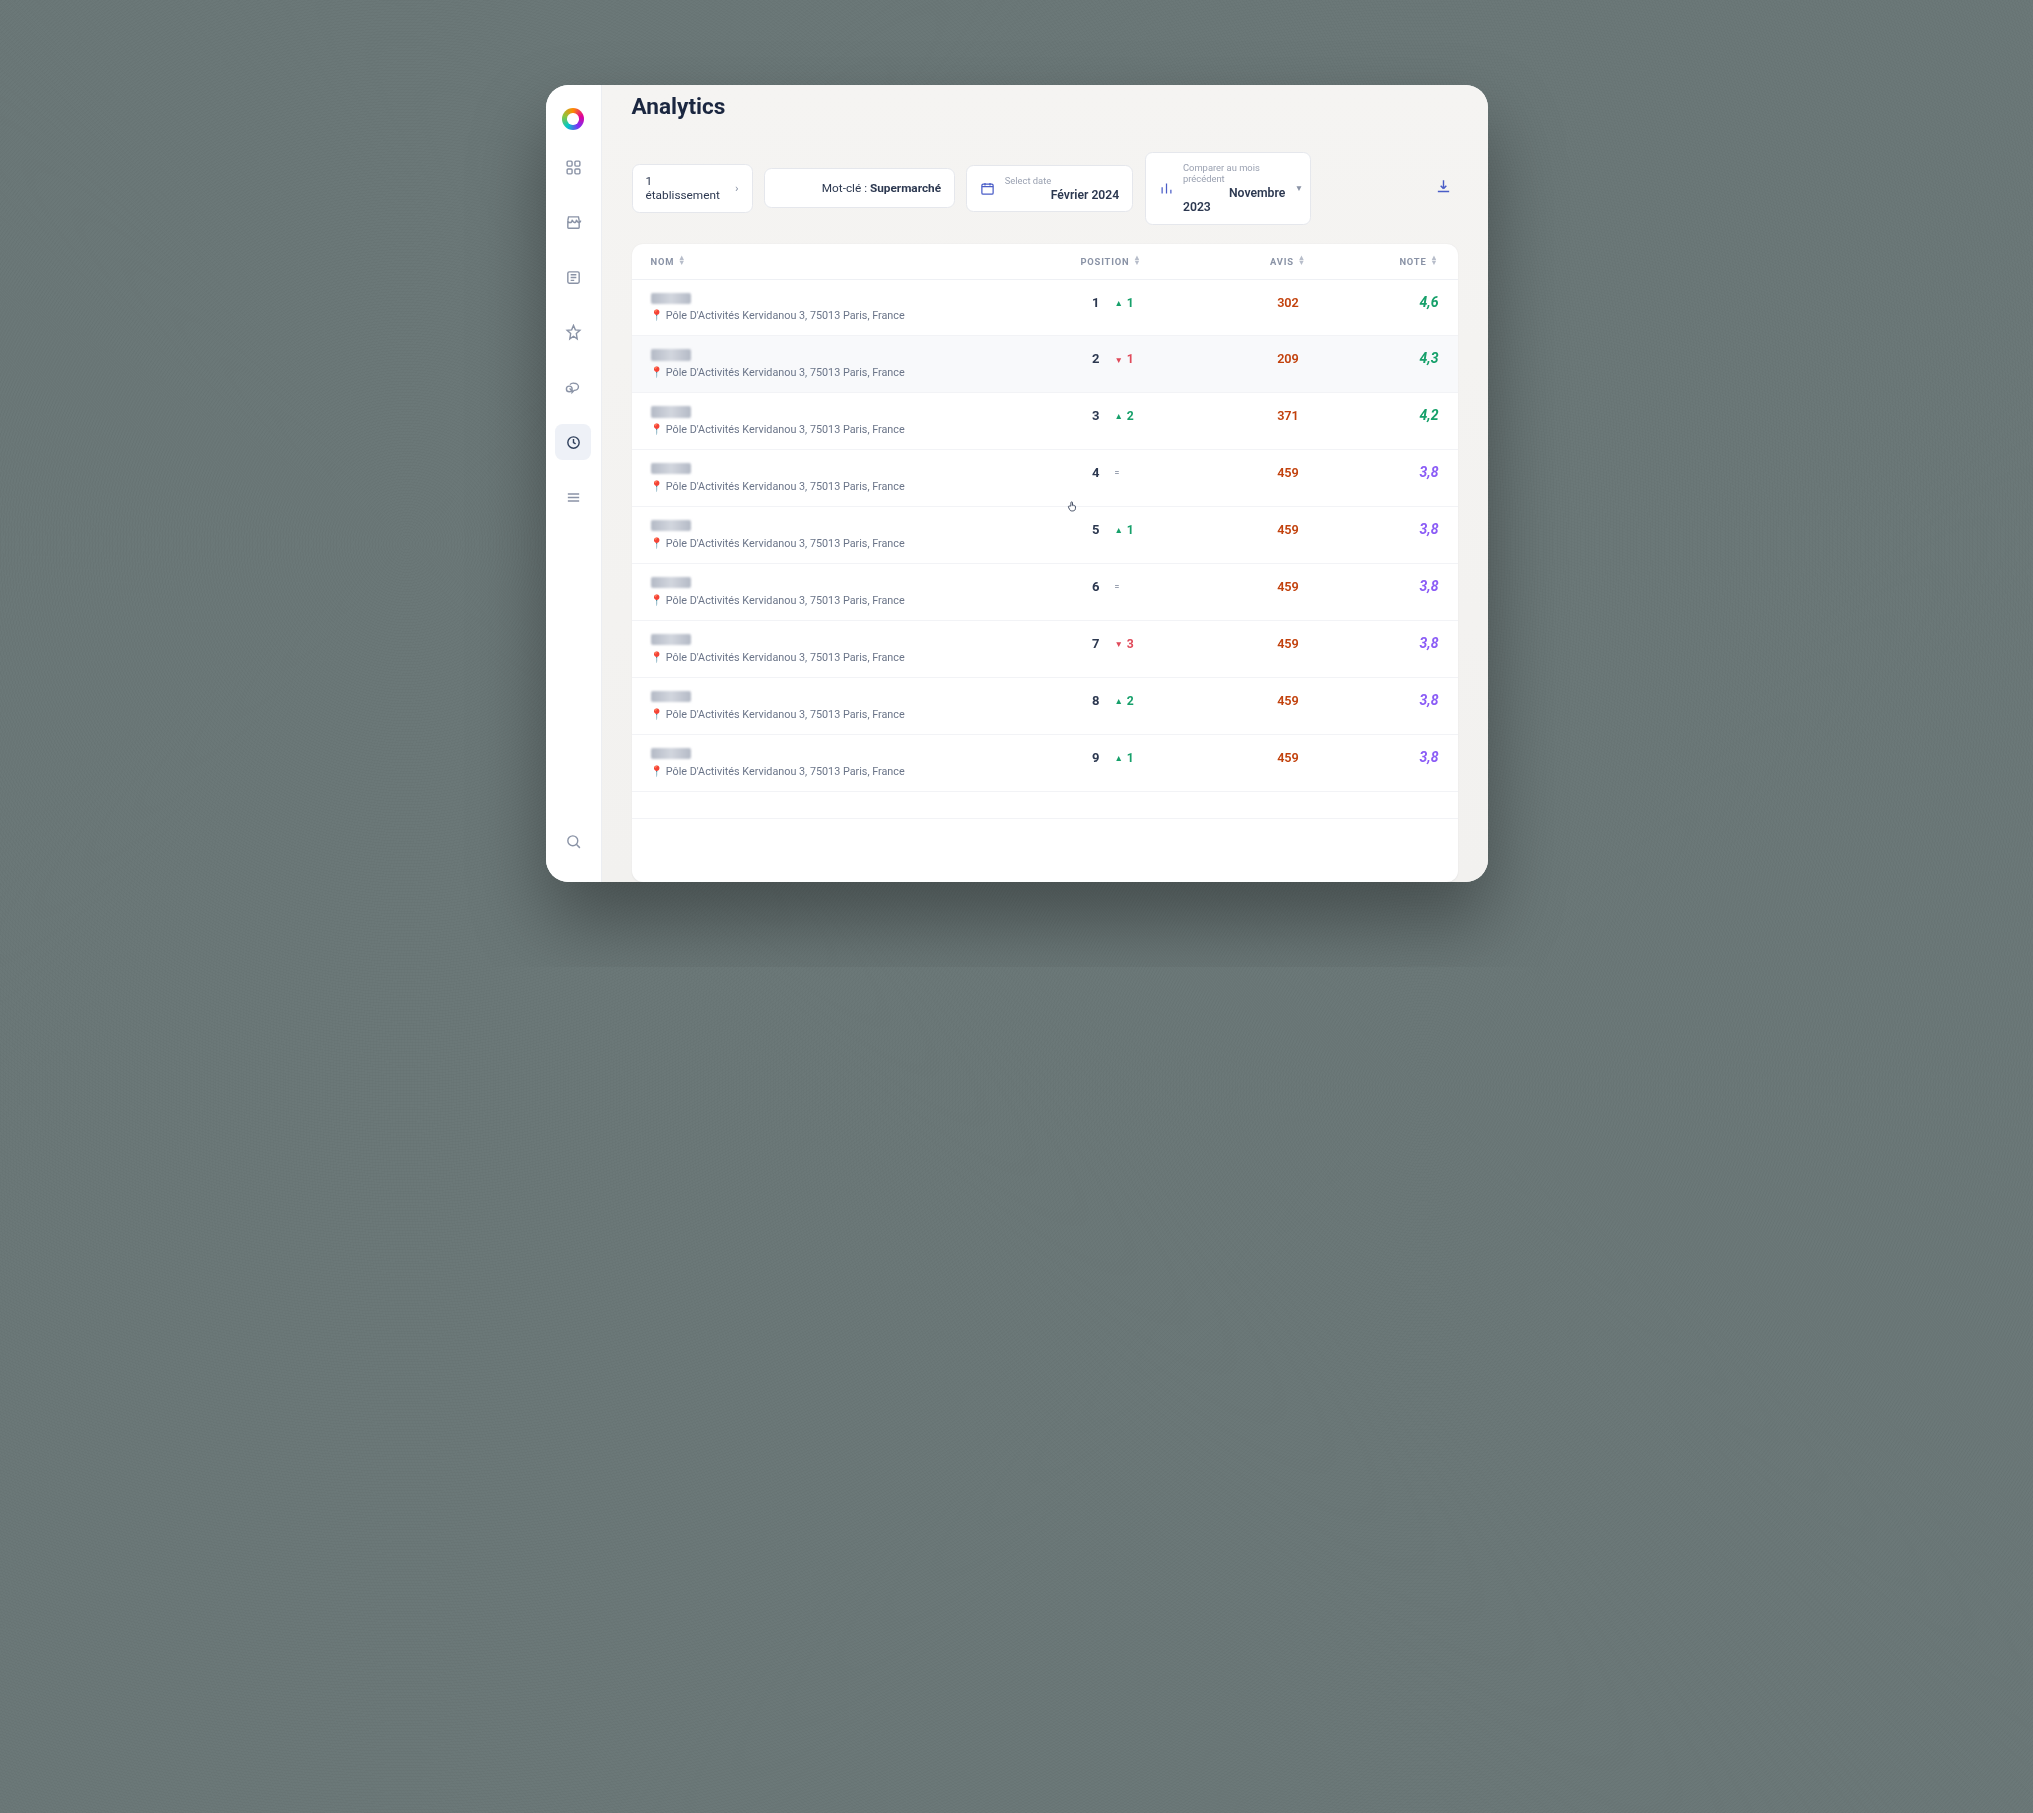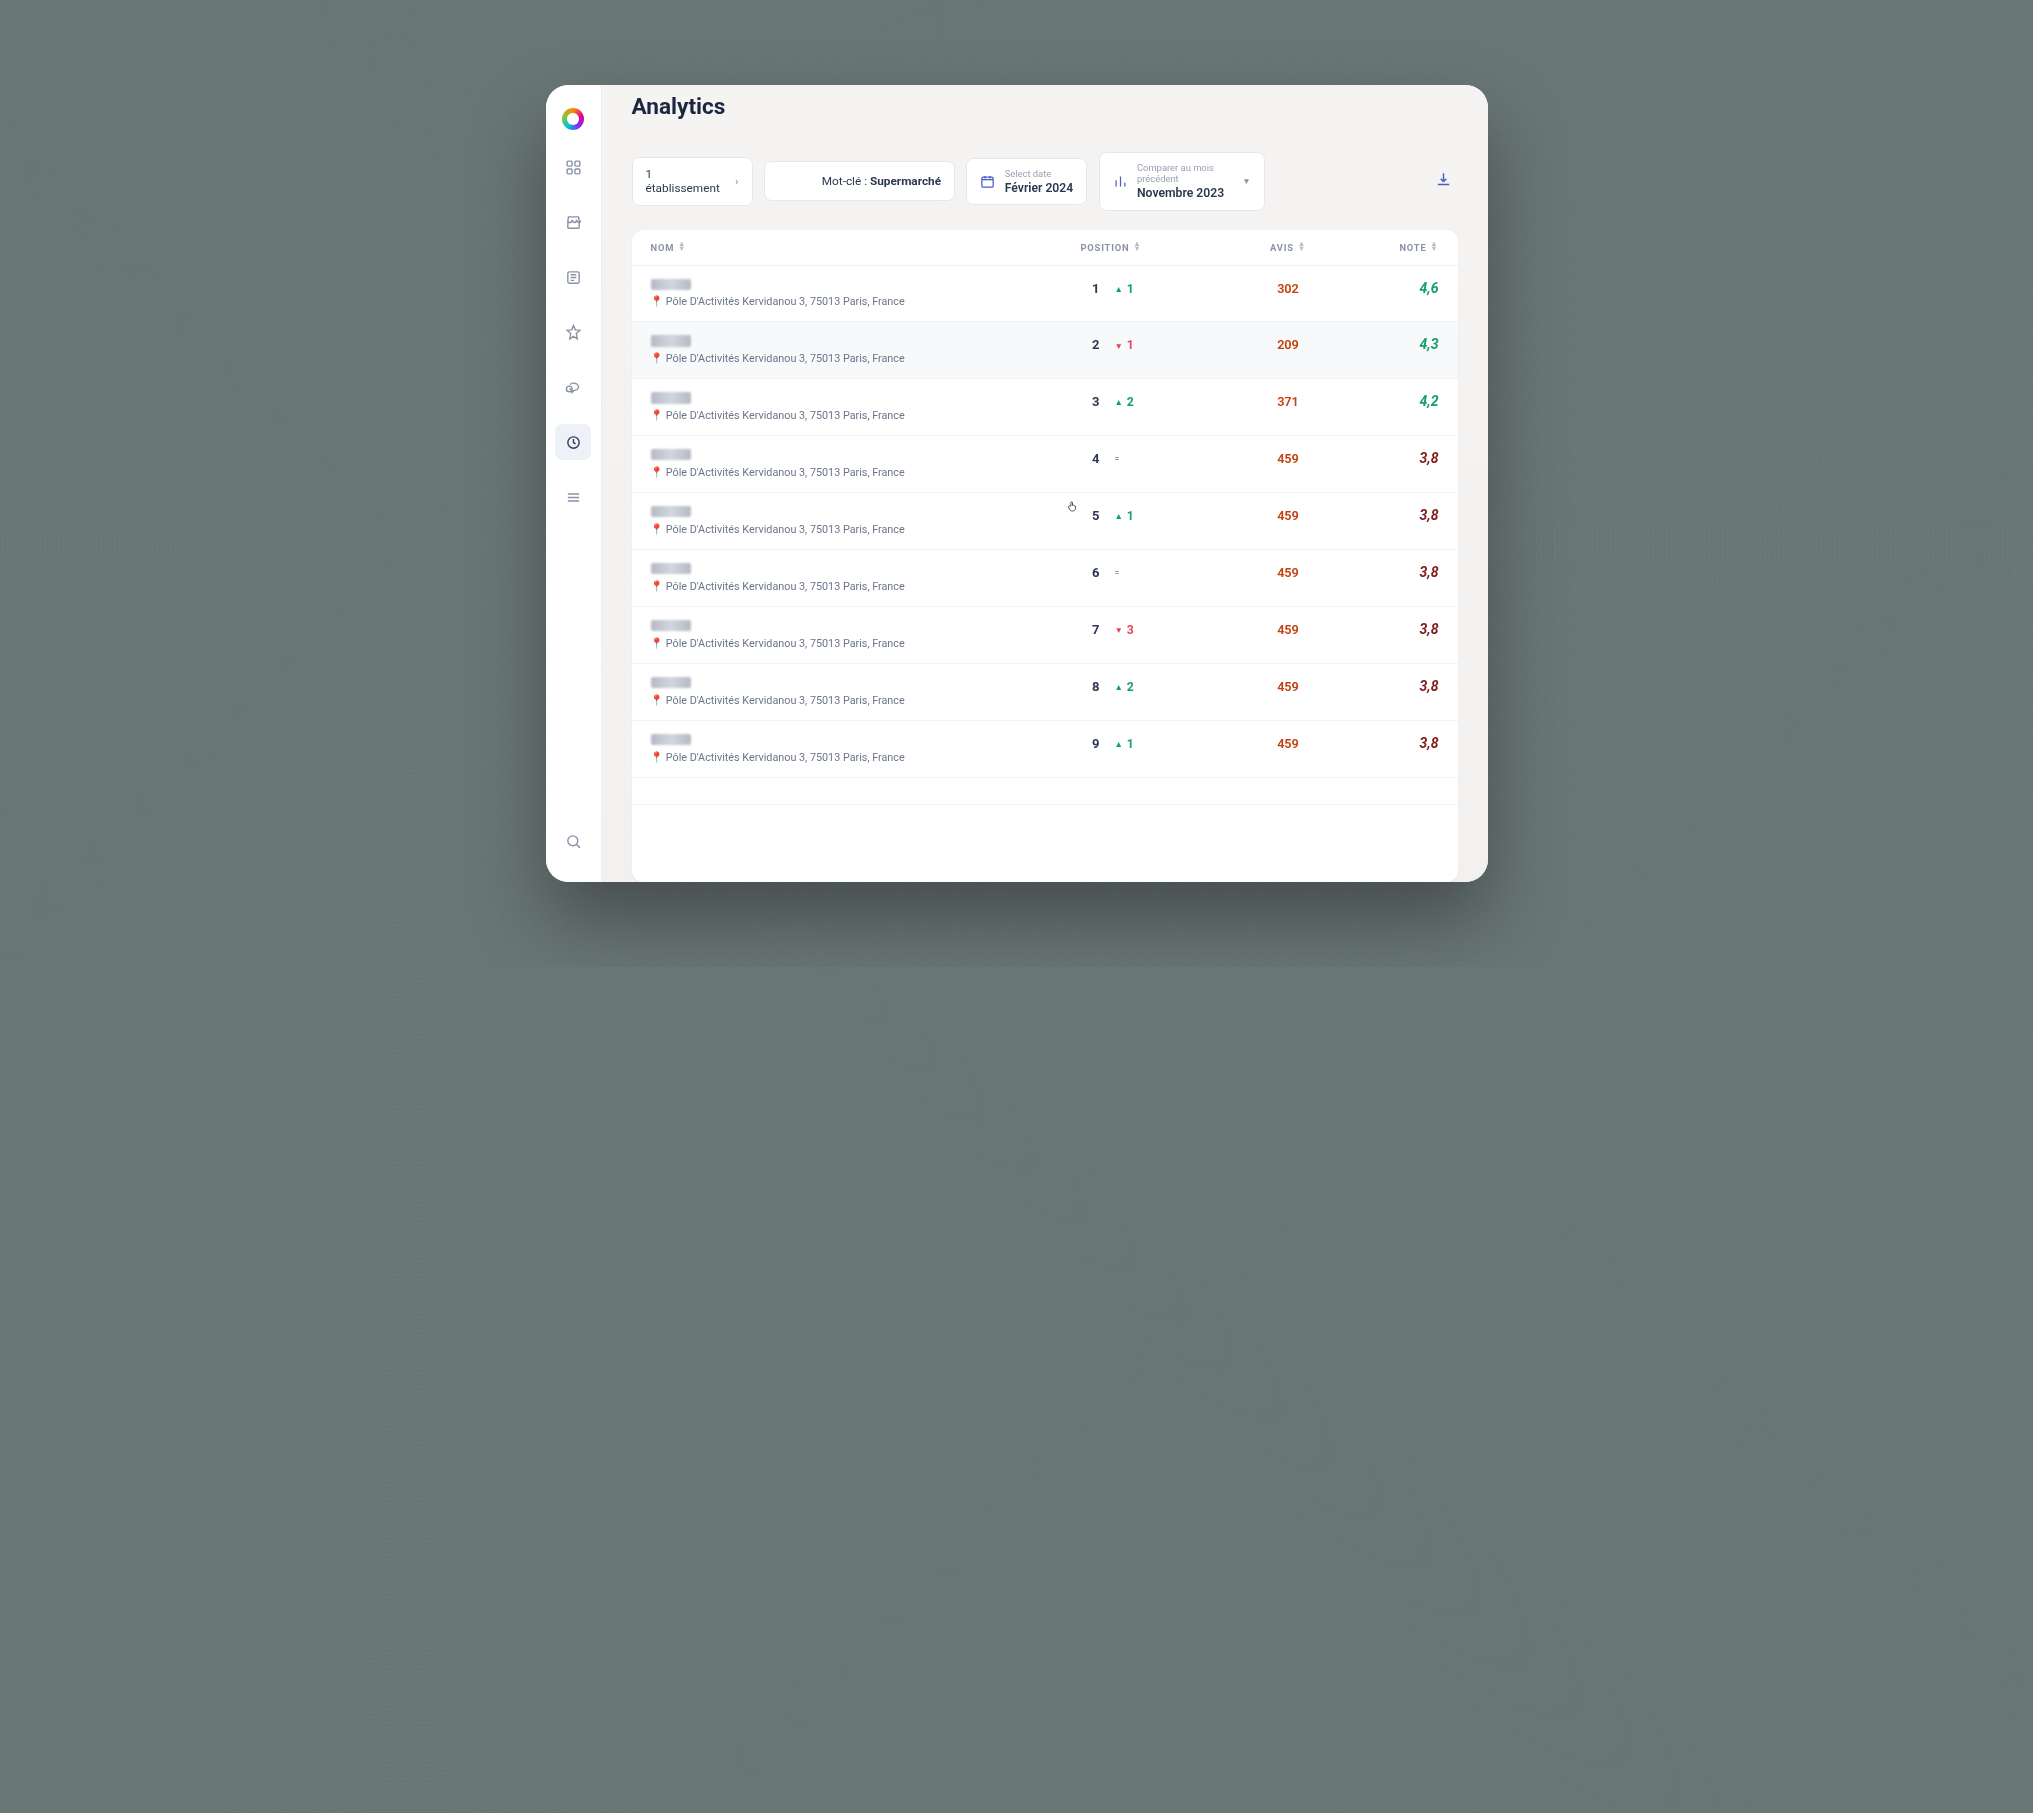--- a/index.html
+++ b/index.html
@@ -19,21 +19,21 @@
     .sb-spacer { flex:1; }
     
     .main { flex:1; background:linear-gradient(180deg,#f5f4f2 0%,#f2f1ef 100%); overflow:hidden; display:flex; flex-direction:column; padding:0 30px; }
     .title { font-size:22.6px; font-weight:700; color:#1b2740; padding:8px 0 13px; }
     .tabs { display:flex; gap:24.5px; border-bottom:0.9px solid #e5e7ec; }
     .tab { font-size:12.2px; font-weight:600; color:#7d8598; padding:5.6px 0 11.3px; border-bottom:1.9px solid transparent; }
     .tab.active { color:#4a5dc7; border-color:#4a5dc7; }
     .filters { display:flex; gap:11.3px; padding:19px 0; align-items:center; }
     .pill { background:#fff; border:0.9px solid #e5e7ec; border-radius:7.5px; padding:9.4px 13px; display:flex; align-items:center; gap:9.4px; font-size:11.8px; color:#2c3850; min-height:40px; }
     .pill-label { font-size:9.4px; color:#9aa1b1; display:block; margin-bottom:1.9px; }
-    .pill-val { font-weight:600; font-size:12.2px; color:#2c3850; }
+    .pill-val { font-weight:600; font-size:12.2px; color:#2c3850;margin-left:46px; }
     .pill .chev { margin-left:auto; color:#8a93a6; }
     .pill svg { width:15px; height:15px; color:#4a5dc7; flex-shrink:0; }
     .kw { font-weight:400;margin-left:44px; }
     .kw b { font-weight:700; }
     .dl { margin-left:auto; color:#4a5dc7; cursor:pointer; padding:5.6px; }
     .dl svg { width:17px; height:17px; }
     
     .card { background:#fff; border-radius:11.3px; flex:1; overflow:auto; box-shadow:0 0.9px 1.9px rgba(18,34,64,.06); }
     .card-h { display:flex; align-items:center; gap:7.5px; padding:19px 19px 7.5px; font-size:14px; font-weight:700; color:#1b2740; }
     .info-i { width:15px; height:15px; border:1.4px solid #b7bdca; border-radius:50%; display:inline-flex; align-items:center; justify-content:center; font-size:9.4px; color:#b7bdca; font-weight:700; }
@@ -51,21 +51,21 @@
     .addr .pin { color:#a7aebc; margin-right:1.9px; }
     .pos { font-size:13px; font-weight:700; color:#2c3850; display:inline-block; width:19px; text-align:right; }
     .chg { margin-left:15px; font-size:12.2px; font-weight:700; }
     .chg.up { color:#16a06a; }
     .chg.down { color:#e04a5a; }
     .chg.eq { color:#99a1b0; }
     .chg .arr { font-size:8.5px; vertical-align:0.9px; margin-right:3.8px; }
     .avis { font-size:12.7px; font-weight:600; color:#c2410c; }
     .note { font-size:14px; font-weight:700;font-style:italic; }
     .note.g { color:#16a06a; }
-    .note.o { color:#7f1d1d;text-align:center; }
+    .note.o { color:#8b5cf6;text-align:center; }
     .cursor-hand { position:absolute; }
   </style>
 </head>
 <body>
 <div class="noise"></div>
 
 <div class="window">
   <aside class="sidebar">
     <div class="logo"></div>
     <div class="sb-icon">

